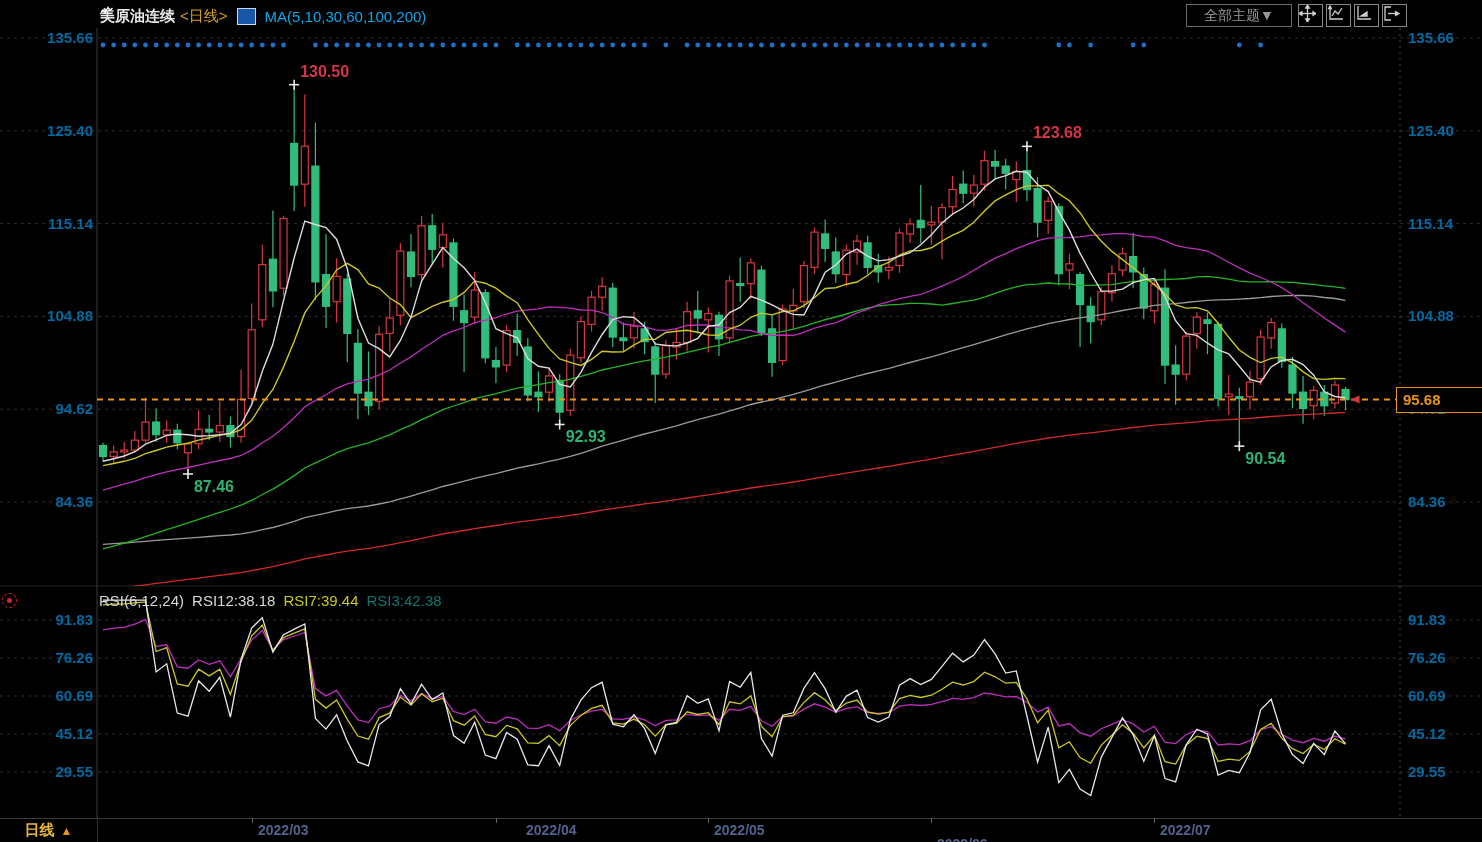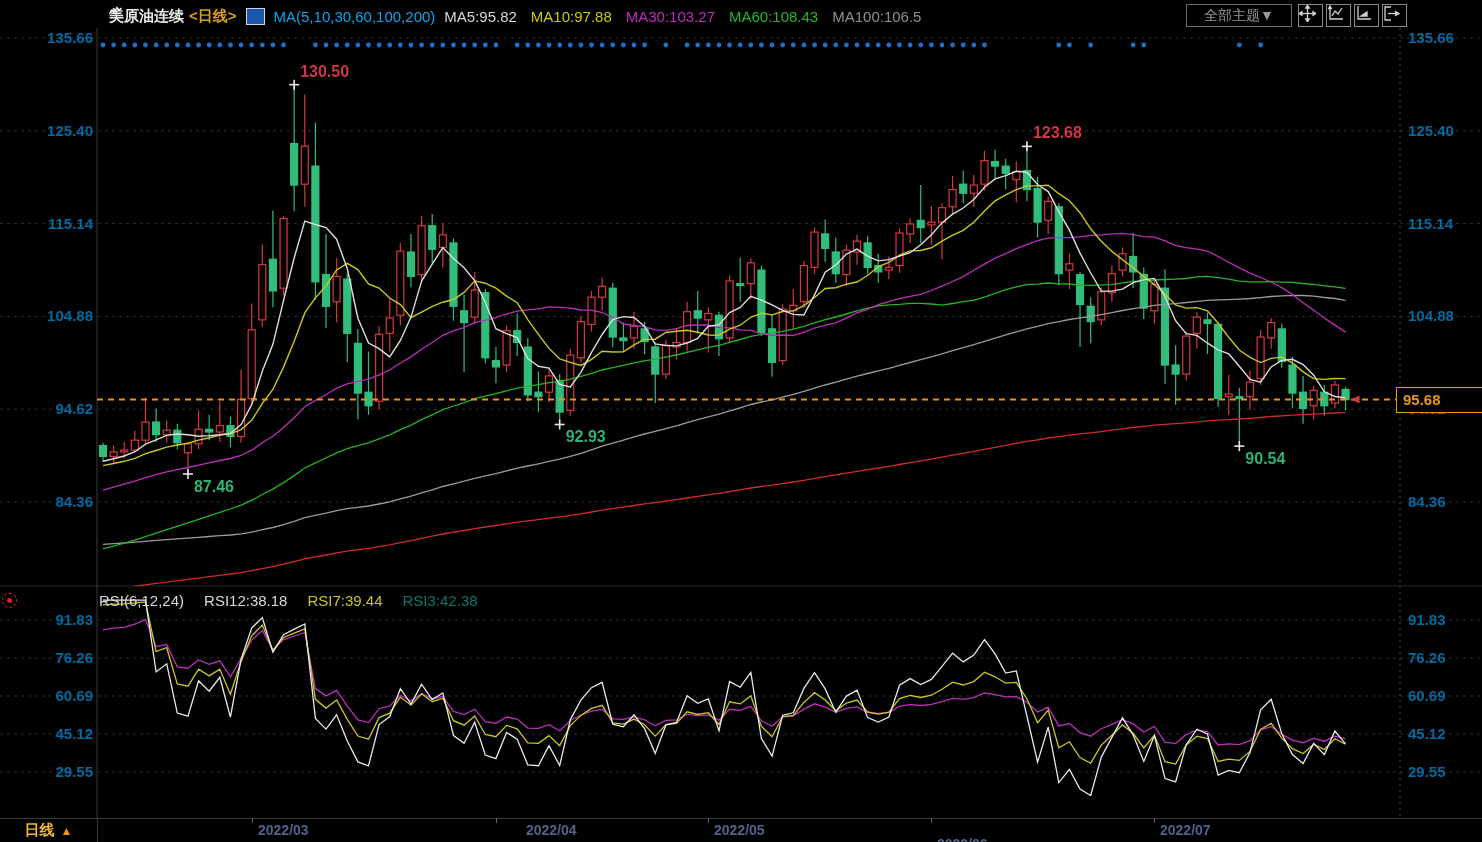--- a/index.html
+++ b/index.html
@@ -1,41 +1,41 @@
 <!DOCTYPE html>
 <html><head>
 <meta charset="utf-8">
 <style>
   html,body{margin:0;padding:0;background:#000;}
   body{width:1482px;height:842px;position:relative;overflow:hidden;
        font-family:"Liberation Sans","DejaVu Sans",sans-serif;}
   .abs{position:absolute;}
   
-  #legend{left:109px;top:6px;height:20px;display:flex;align-items:center;gap:9px;
+  #legend{left:100px;top:6px;height:20px;display:flex;align-items:center;gap:9px;
           font-size:15px;white-space:nowrap;z-index:5;}
   .t-title{color:#e8e8e8;font-weight:bold;}
-  .t-period{color:#d8a020;font-weight:bold;}
+  .t-period{color:#d8a020;font-weight:normal;}
   .legend-icon{width:17px;height:15px;background:#1a57a8;border:1px solid #c8d8ee;
                display:inline-flex;align-items:center;justify-content:center;}
   .ma-group{color:#0ea5e9;text-align:right;}
   
   #theme-box{left:1186px;top:4px;width:104px;height:21px;border:1px solid #6a6a6a;
              color:#9a9aa2;font-size:14px;text-align:center;line-height:21px;z-index:6;}
   .toolbtn{top:4px;width:23px;height:21px;border:1px solid #8a8a8a;z-index:6;
            display:flex;align-items:center;justify-content:center;}
   
   .tick{position:absolute;width:92px;font-size:15px;font-weight:bold;color:#0369a1;}
   .tick.left{left:0;text-align:right;padding-right:4px;width:93px;}
   .tick.right{left:1404px;text-align:left;padding-left:4px;}
   
   #price-box{left:1396px;top:387px;width:80px;height:24px;border:1px solid #e8941a;
              color:#e8941a;font-size:15px;font-weight:bold;line-height:24px;
              padding-left:6px;background:#000;z-index:5;}
   
-  #rsi-header{left:99px;top:592px;display:flex;gap:20px;font-size:15px;z-index:5;white-space:nowrap;}
+  #rsi-header{left:99px;top:592px;display:flex;gap:8px;font-size:15px;z-index:5;white-space:nowrap;}
   .rsi-l1{color:#d8d8d8;} .rsi-l2{color:#cbc722;} .rsi-l3{color:#0f766e;}
   #rsi-alert{left:2px;top:593px;width:13px;height:13px;border:1px dashed #d22;
              border-radius:50%;}
   #rsi-alert::after{content:"";position:absolute;left:4px;top:4px;width:5px;height:5px;
              background:#d22;border-radius:50%;}
   
   #bottom-bar{left:0;top:818px;width:1482px;height:24px;border-top:1px solid #3a3a3a;}
   #period-cell{left:0;top:819px;width:97px;height:23px;border-right:1px solid #333;
                display:flex;align-items:center;justify-content:center;gap:6px;
                font-size:15px;font-weight:bold;}
@@ -49,27 +49,20 @@
 
 <div class="abs" id="legend">
   <span class="t-title">美原油连续</span>
     <span class="t-period" style="margin-left:-4px;">&lt;日线&gt;</span>
   <span class="legend-icon">
     <svg width="13" height="11" viewBox="0 0 13 11">
         <polyline points="0.5,8 3,4 5,6.5 8,1.5 10,4.5 12.5,2" fill="none" stroke="#fff" stroke-width="1.4"></polyline>
       </svg>
   </span>
   <span class="ma-group">MA(5,10,30,60,100,200)</span>
-  <span id="ma-values" style="display:flex;gap:14px;">
-      <span style="color: rgb(216, 216, 216);">MA5:95.82</span>
-      <span style="color: rgb(203, 199, 34);">MA10:97.88</span>
-      <span style="color: rgb(187, 47, 187);">MA30:103.27</span>
-      <span style="color: rgb(43, 179, 43);">MA60:108.43</span>
-      <span style="color: rgb(144, 144, 144);">MA100:106.5</span>
-    </span>
 </div>
 
 <div class="abs" id="theme-box">全部主题▼</div>
 
 <div class="abs toolbtn" style="left:1298px;">
   <svg width="17" height="17" viewBox="0 0 17 17">
     <g stroke="#cfcfcf" stroke-width="1.3" fill="#cfcfcf">
       <line x1="2" y1="8.5" x2="15" y2="8.5"></line>
         <line x1="8.5" y1="2" x2="8.5" y2="15"></line>
       <path d="M8.5 0 L10.3 3 L6.7 3 Z"></path>

